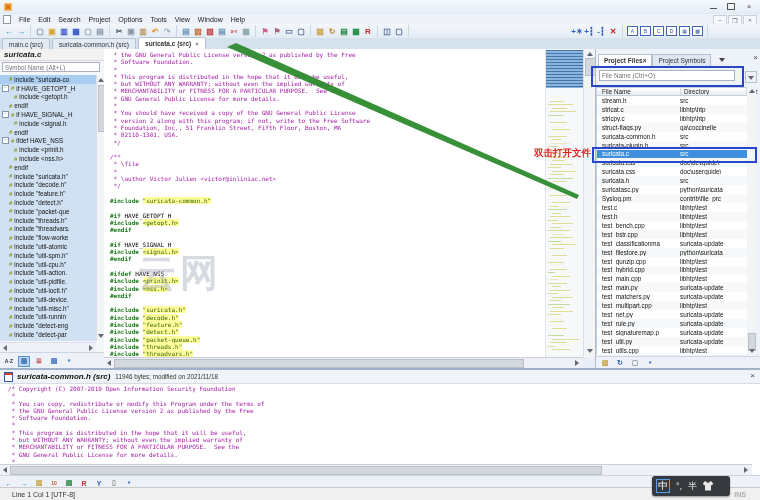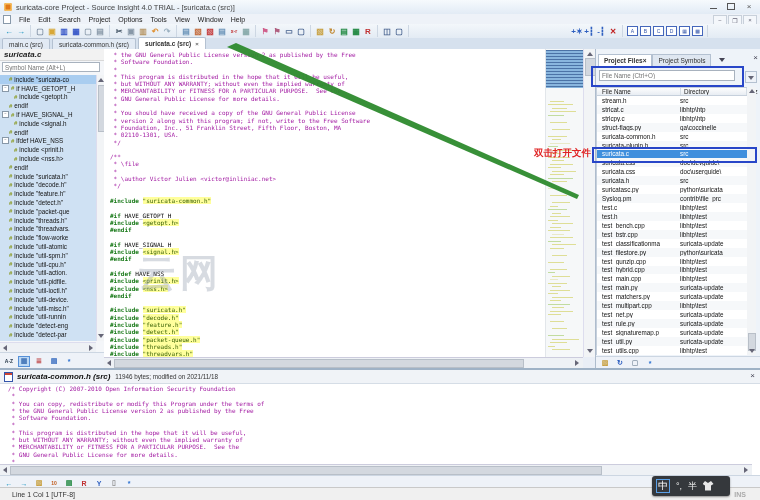--- a/index.html
+++ b/index.html
@@ -102,21 +102,20 @@
   #ime-lang{width:12px;height:12px;border:1px solid #5aa0e8;color:#fff;font-size:10px;line-height:12px;text-align:center;margin-left:4px;}
   .ime-txt{color:#eee;font-size:9px;margin-left:6px;}
 </style>
 </head>
 <body>
 
 <div id="app">
 
   <div id="titlebar" class="abs">
     <div id="app-logo"></div>
-    <div id="title-text">suricata-core Project - Source Insight 4.0 TRIAL - [suricata.c (src)]</div>
     <div class="winbtns">
       <div class="winbtn wb-min">
           <i></i>
         </div>
       <div class="winbtn wb-max">
           <i></i>
         </div>
       <div class="winbtn">×</div>
     </div>
   </div>

